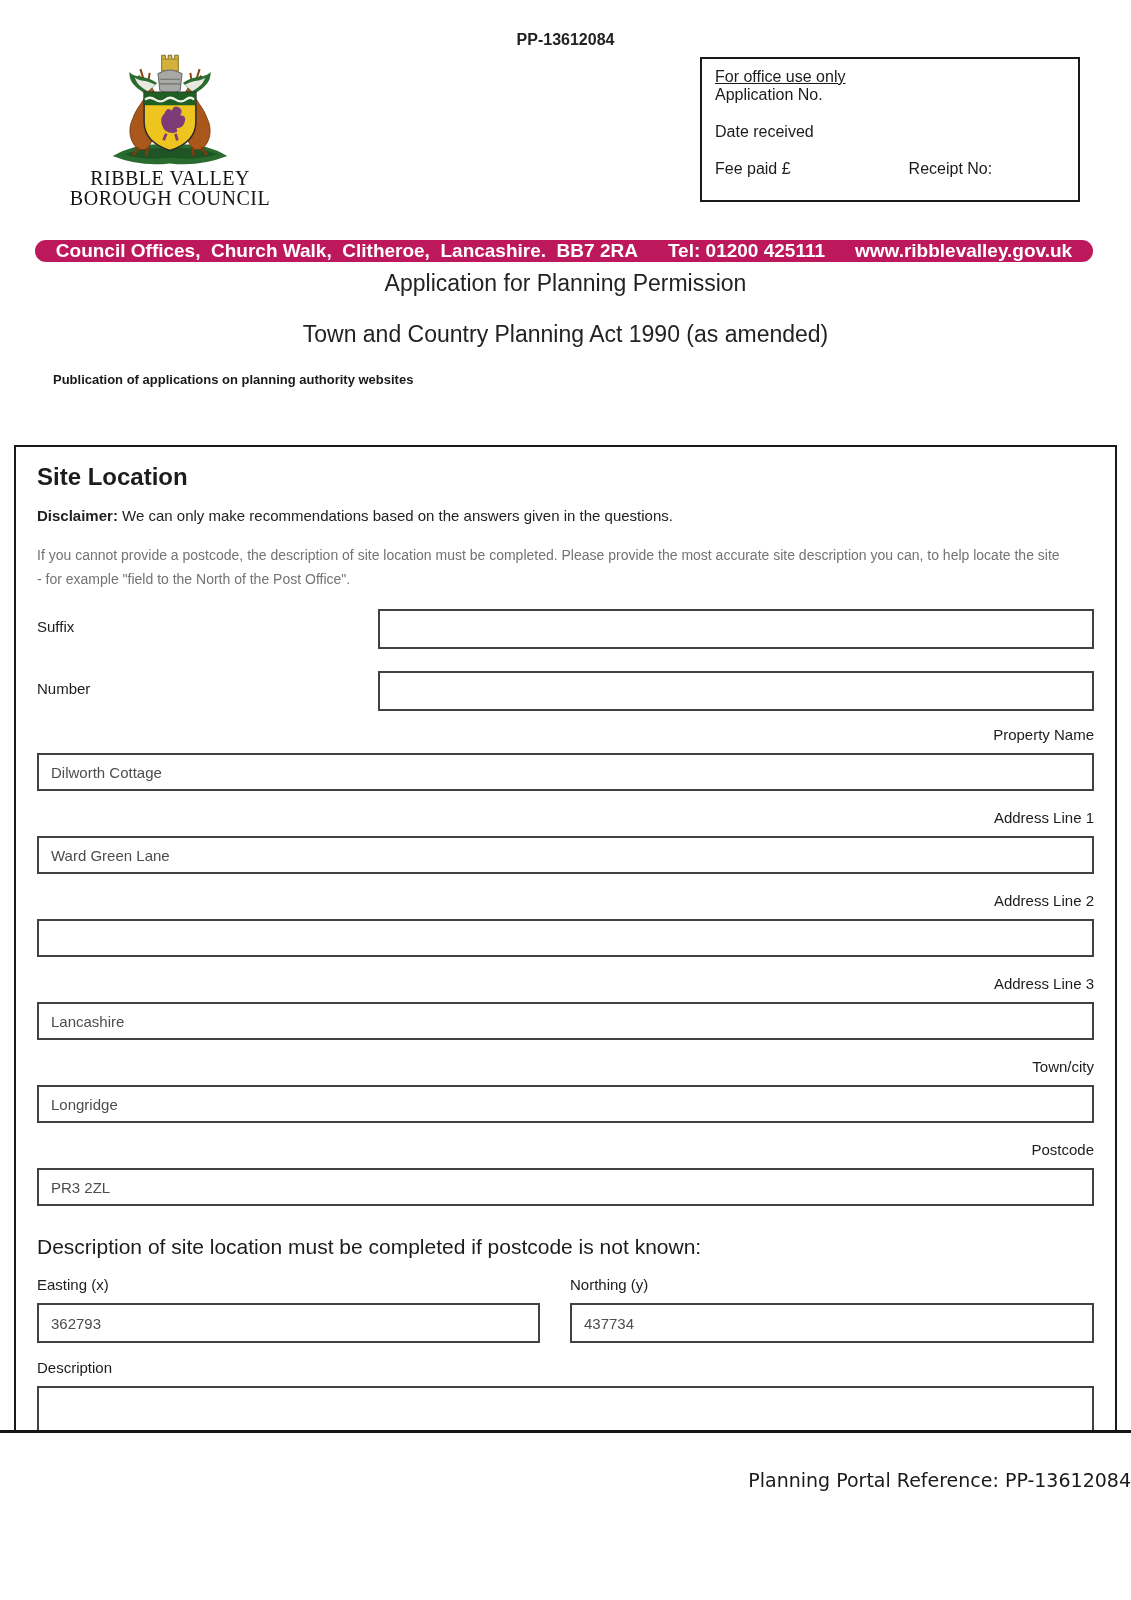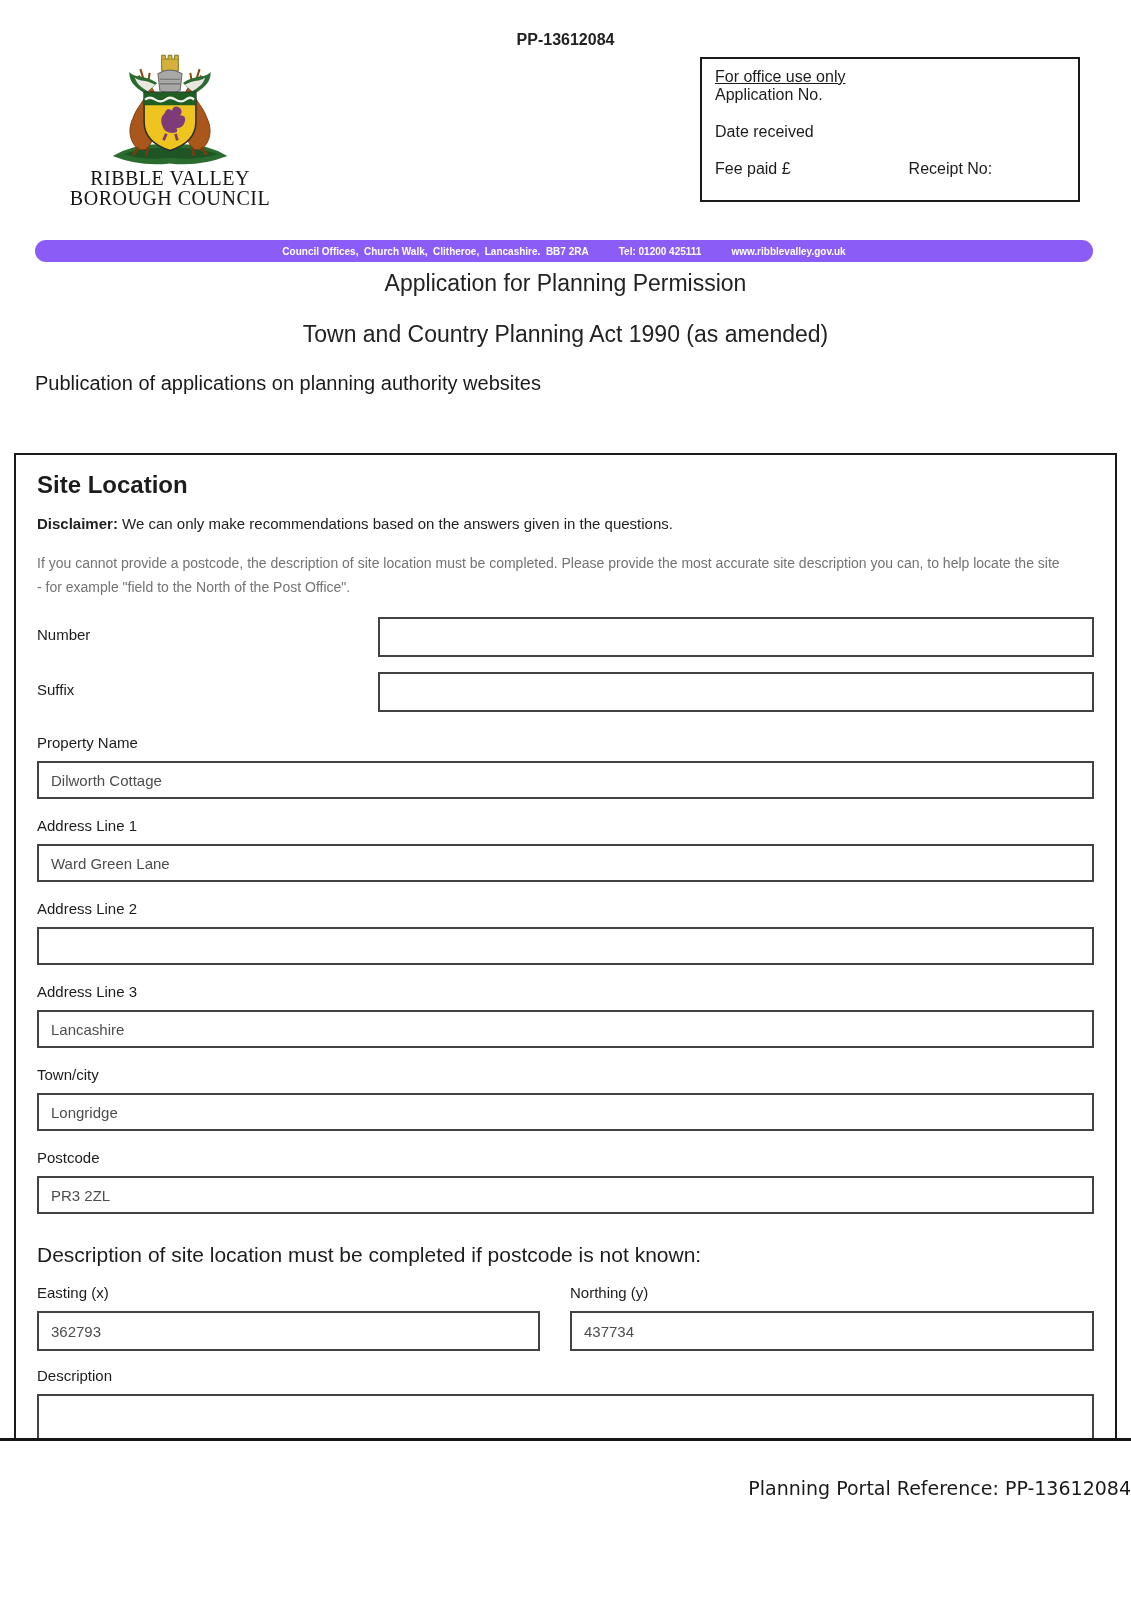--- a/index.html
+++ b/index.html
@@ -32,30 +32,30 @@
     border:2px solid #1a1a1a; background:#fff;
     padding:9px 13px; font-size:16px; color:#1c1c1c;
   }
   .office-box .ou-title { text-decoration:underline; }
   .office-box .ou-line { margin-bottom:19px; }
   .office-box .ou-row { display:flex; }
   .office-box .ou-row .ou-receipt { margin-left:118px; }
   
   .address-bar {
     margin:0 38px 0 35px; height:22px; border-radius:11px;
-    background:#8b5cf6; color:#fff;
+    background:#be185d; color:#fff;
     display:flex; align-items:center; justify-content:center;
-    font-size:10px; font-weight:bold; white-space:pre;
+    font-size:19px; font-weight:bold; white-space:pre;
   }
   .address-bar span { white-space:pre; }
   .address-bar .gap { display:inline-block; width:30px; }
   
   .doc-title { margin-top:8px; text-align:center; font-size:23px; font-weight:400; color:#222; }
   .doc-subtitle { margin-top:24px; text-align:center; font-size:23px; font-weight:400; color:#222; }
-  .pub-heading { margin:24px 35px 0; font-size:20px; font-weight:normal; color:#1a1a1a; }
+  .pub-heading { margin:24px 53px 0; font-size:13px; font-weight:bold; color:#1a1a1a; }
   .pub-body {
     margin:13px 35px 0; max-width:1061px;
     font-size:15px; line-height:1.68; color:#222;
   }
   
   .section-box {
     margin:58px 14px 0; border:2px solid #1a1a1a; border-bottom:none;
     padding:16px 21px 0 21px;
   }
   .section-heading { font-size:24px; font-weight:bold; color:#1c1c1c; margin-bottom:16px; }
@@ -67,21 +67,21 @@
   .f-label { font-size:15px; color:#1c1c1c; }
   .f-input {
     display:block; width:100%; height:40px;
     border:2px solid #424242; background:#fff;
     font-family:"Liberation Sans", sans-serif;
     font-size:15px; color:#4d4d4d; padding:0 12px; outline:none;
   }
   .inline-row .f-input { flex:1; }
   .inline-row.last { margin-bottom:22px; }
   .stack { margin-bottom:18px; }
-  .stack .f-label { display:block; margin-bottom:10px; }
+  .stack .f-label { display:block; margin-bottom:10px;text-align:right; }
   .stack .f-input { height:38px; }
   .desc-heading { font-size:21px; font-weight:400; color:#1c1c1c; margin:29px 0 17px; }
   .coords-row { display:flex; margin-bottom:3px; }
   .coords-row .col-e { width:503px; margin-right:30px; }
   .coords-row .col-n { flex:1; }
   .coords-row .f-label { display:block; margin-bottom:10px; }
   .desc-group { margin-top:16px; }
   .desc-group .f-label { display:block; margin-bottom:10px; }
   .desc-group .f-input { height:44px; border-bottom:none; }
   
@@ -165,27 +165,27 @@
 
   <div class="section-box">
     <div class="section-heading">Site Location</div>
 
     <div class="disclaimer">
       <b>Disclaimer:</b><span> We can only make recommendations based on the answers given in the questions.</span>
     </div>
 
     <div class="intro">If you cannot provide a postcode, the description of site location must be completed. Please provide the most accurate site description you can, to help locate the site - for example "field to the North of the Post Office".</div>
 
+    <div class="inline-row last">
+      <span class="f-label">Suffix</span>
+      <input class="f-input" type="text" value="" style="">
+    </div>
+
     <div class="inline-row">
       <span class="f-label">Number</span>
-      <input class="f-input" type="text" value="" style="">
-    </div>
-
-    <div class="inline-row last">
-      <span class="f-label">Suffix</span>
       <input class="f-input" type="text" value="" style="">
     </div>
 
     <div class="stack">
       <span class="f-label">Property Name</span>
       <input class="f-input" type="text" value="Dilworth Cottage" style="">
     </div>
 
     <div class="stack">
       <span class="f-label">Address Line 1</span>

